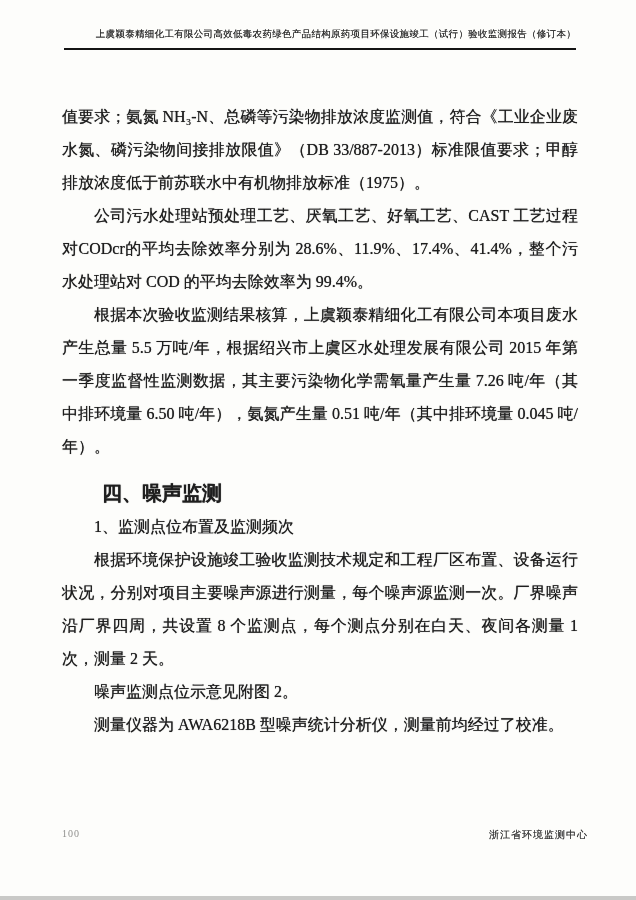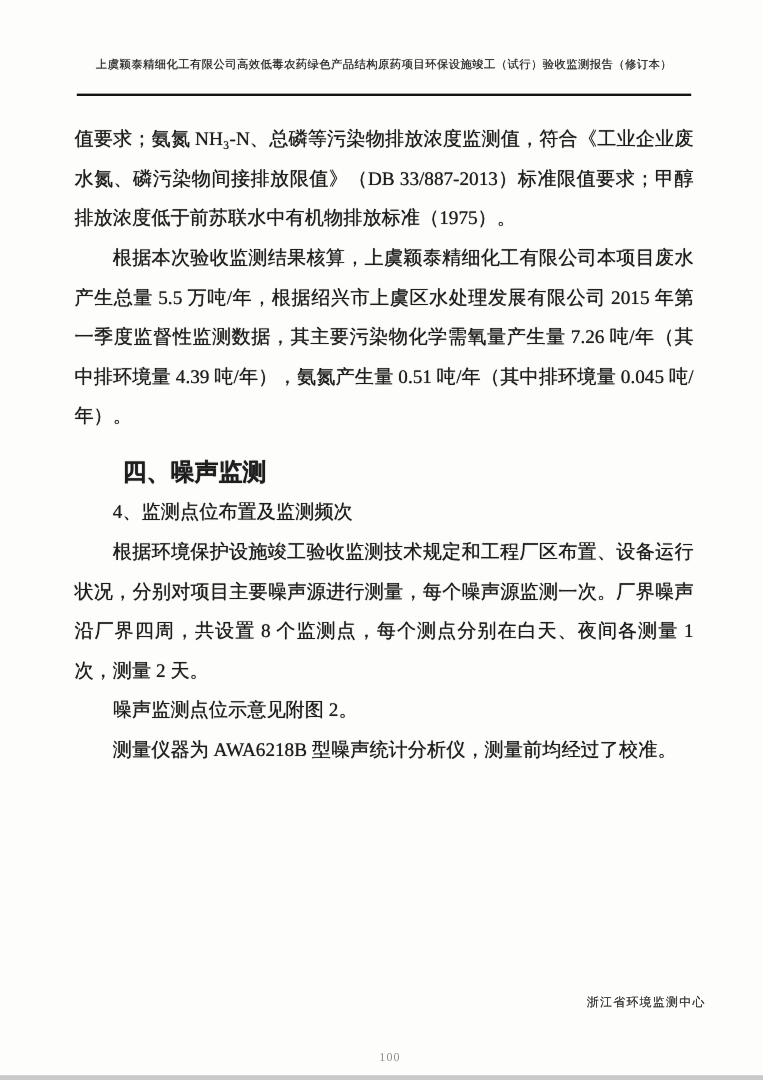--- a/index.html
+++ b/index.html
@@ -19,28 +19,28 @@
   }
   
   .scan-edge {
     position: absolute;
     left: 0; right: 0; bottom: 0;
     height: 4px;
     background: #c9c9c7;
   }
   .header {
     position: absolute;
-    top: 48px;
+    top: 28px;
     left: 64px;
     right: 60px;
-    text-align: center;
+    text-align: right;
     font-size: 9.5px;
     letter-spacing: 0.3px;
     color: #2a2a2a;
-    padding-bottom: 17px;
+    padding-bottom: 7px;
     border-bottom: 2.5px solid #141414;
     text-shadow: 0 0 0.6px #555;
     white-space: nowrap;
     overflow: hidden;
   }
   .content {
     position: absolute;
     top: 74px;
     left: 62px;
     width: 516px;
@@ -65,46 +65,45 @@
     left: 62px;
     right: 48px;
     top: 828px;
     height: 20px;
     font-size: 10px;
     color: #4d4d4d;
   }
   .footer .page-num {
     position: absolute;
     left: 0; right: 0;
-    text-align: center;
     color: #8f8f8d;
     letter-spacing: 1px;
-    margin-top: 48px;
   }
   .footer .org {
     position: absolute;
     right: 0;
     color: #333;
     text-shadow: 0 0 0.5px #666;
     letter-spacing: 1px;
     font-family: Liberation Serif, serif;
   }
 </style>
 </head>
 <body>
 
 <div class="page">
 
   <div class="header">上虞颖泰精细化工有限公司高效低毒农药绿色产品结构原药项目环保设施竣工（试行）验收监测报告（修订本）</div>
 
   <div class="content">
     <p class="para">值要求；氨氮 NH₃-N、总磷等污染物排放浓度监测值，符合《工业企业废水氮、磷污染物间接排放限值》（DB 33/887-2013）标准限值要求；甲醇排放浓度低于前苏联水中有机物排放标准（1975）。</p>
-    <p class="para ind">根据本次验收监测结果核算，上虞颖泰精细化工有限公司本项目废水产生总量 5.5 万吨/年，根据绍兴市上虞区水处理发展有限公司 2015 年第一季度监督性监测数据，其主要污染物化学需氧量产生量 7.26 吨/年（其中排环境量 4.39 吨/年），氨氮产生量 0.51 吨/年（其中排环境量 0.045 吨/年）。</p>
+    <p class="para ind">公司污水处理站预处理工艺、厌氧工艺、好氧工艺、CAST 工艺过程对CODcr的平均去除效率分别为 28.6%、11.9%、17.4%、41.4%，整个污水处理站对 COD 的平均去除效率为 99.4%。</p>
+    <p class="para ind">根据本次验收监测结果核算，上虞颖泰精细化工有限公司本项目废水产生总量 5.5 万吨/年，根据绍兴市上虞区水处理发展有限公司 2015 年第一季度监督性监测数据，其主要污染物化学需氧量产生量 7.26 吨/年（其中排环境量 6.50 吨/年），氨氮产生量 0.51 吨/年（其中排环境量 0.045 吨/年）。</p>
     <h2 class="heading">四、噪声监测</h2>
-    <p class="para ind">4、监测点位布置及监测频次</p>
+    <p class="para ind">1、监测点位布置及监测频次</p>
     <p class="para ind">根据环境保护设施竣工验收监测技术规定和工程厂区布置、设备运行状况，分别对项目主要噪声源进行测量，每个噪声源监测一次。厂界噪声沿厂界四周，共设置 8 个监测点，每个测点分别在白天、夜间各测量 1 次，测量 2 天。</p>
     <p class="para ind">噪声监测点位示意见附图 2。</p>
     <p class="para ind">测量仪器为 AWA6218B 型噪声统计分析仪，测量前均经过了校准。</p>
   </div>
 
   <div class="footer">
     <span class="page-num">100</span>
     <span class="org">浙江省环境监测中心</span>
   </div>
 

